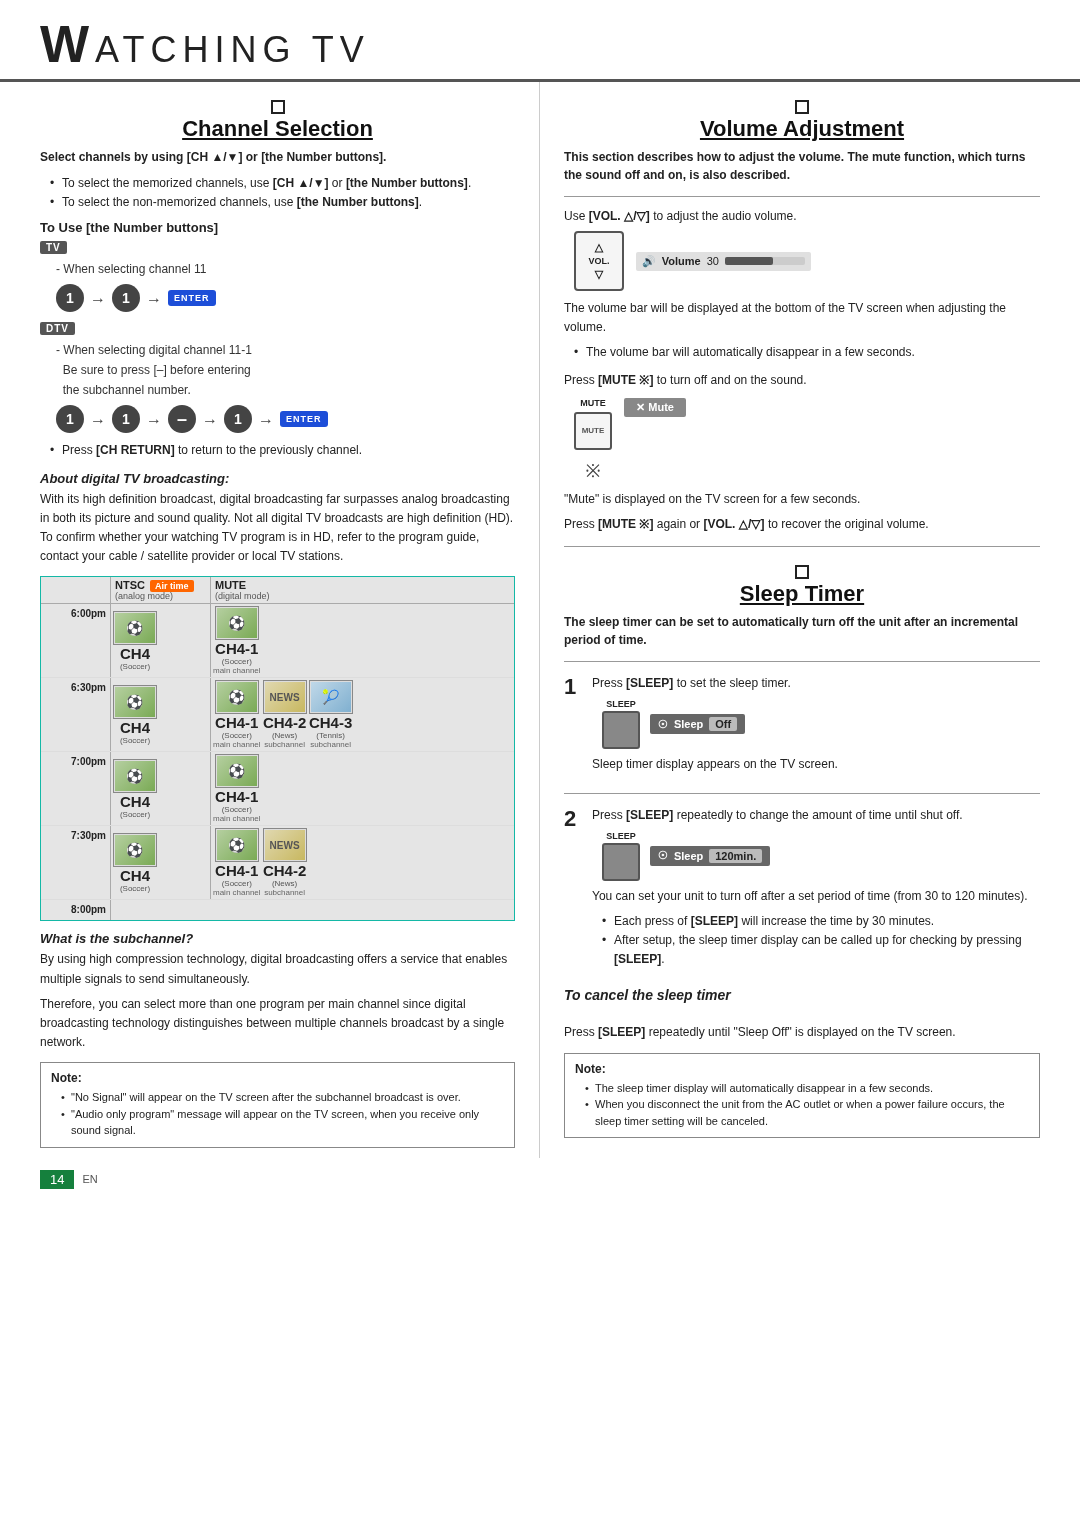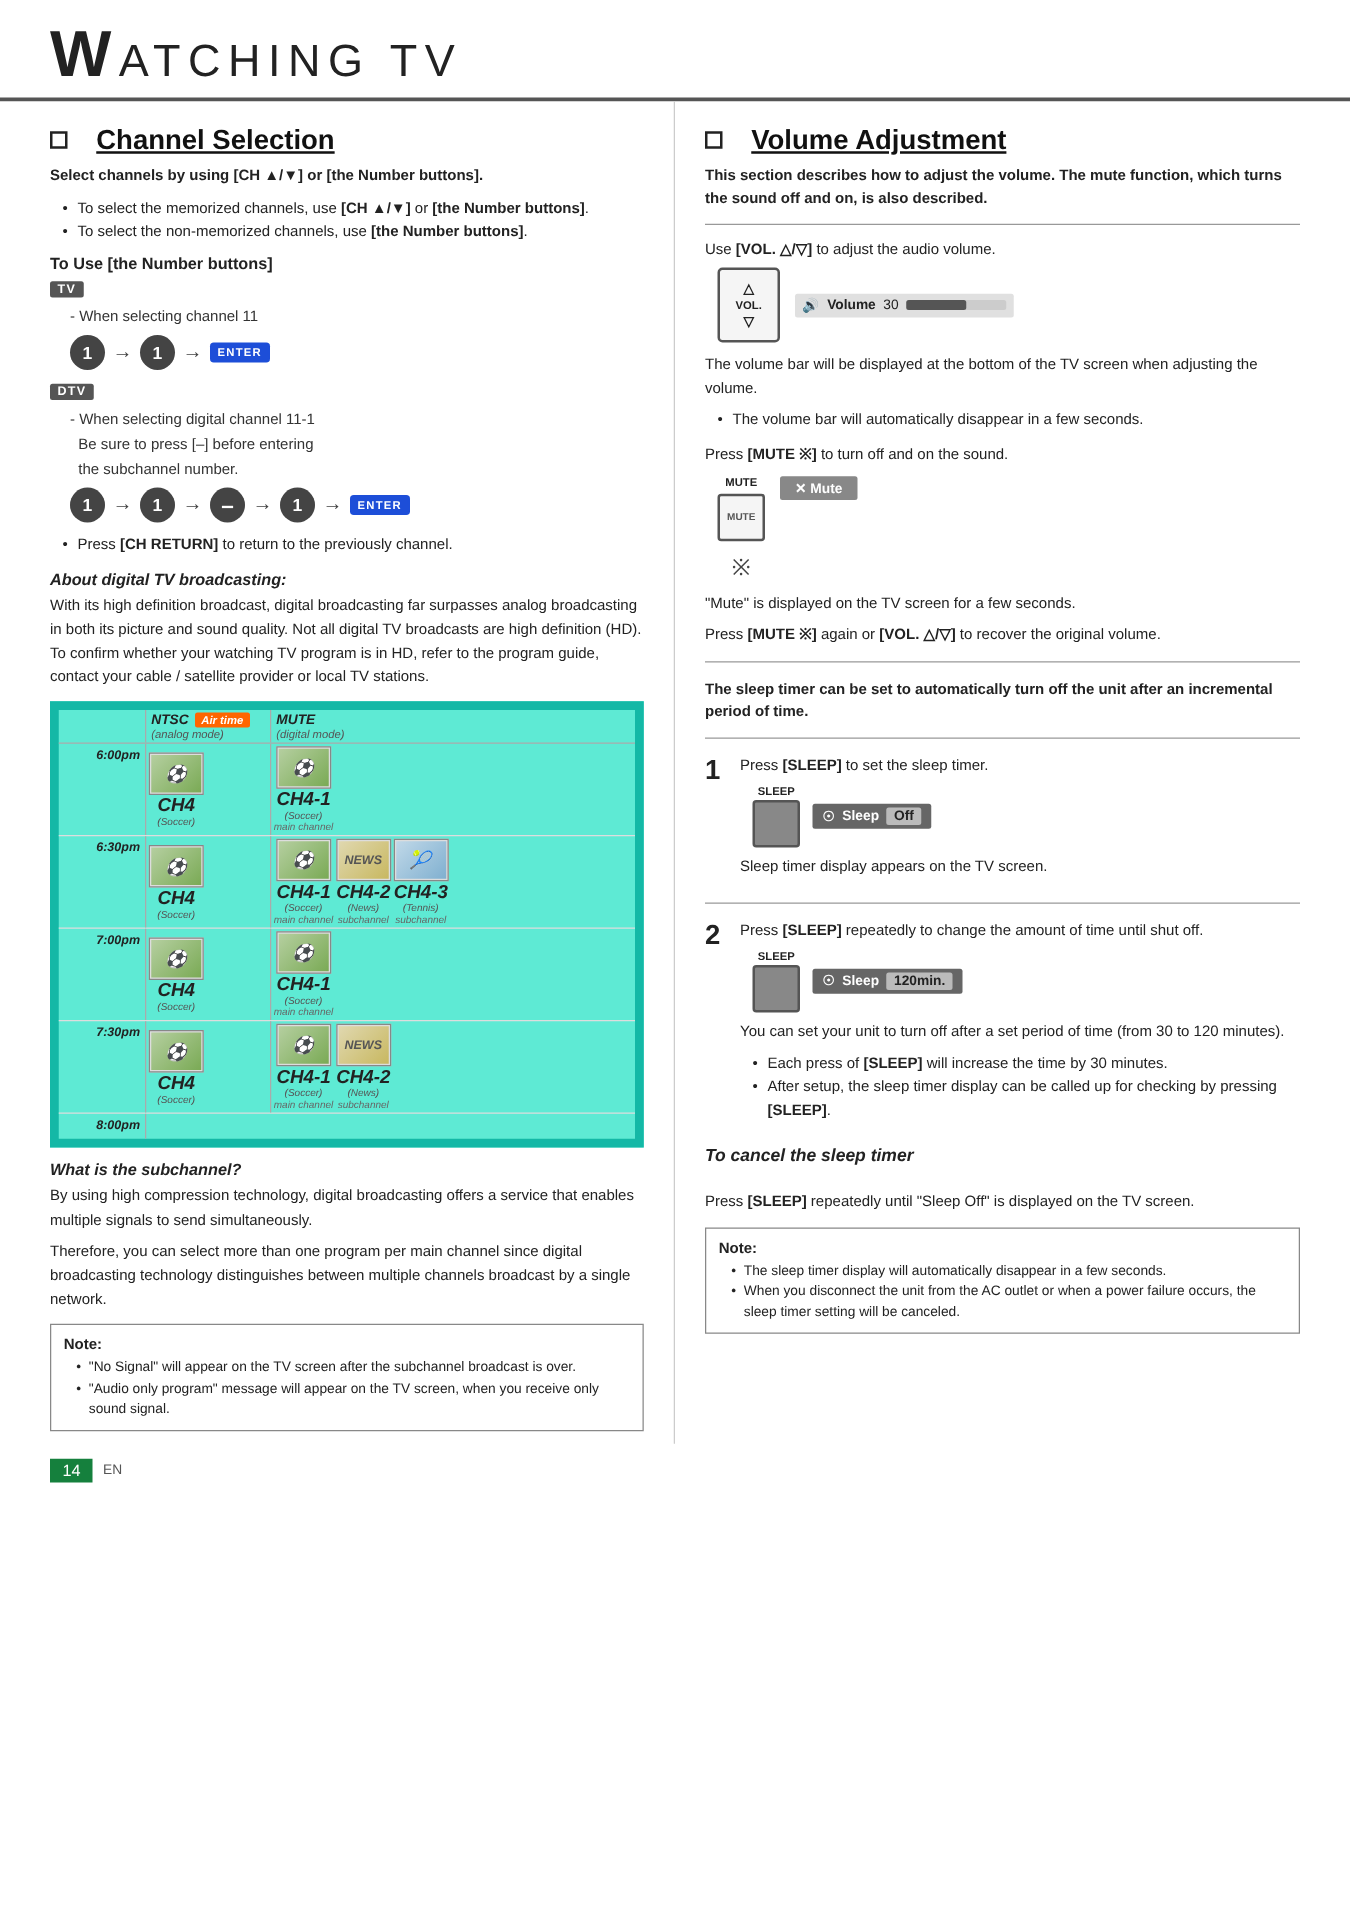--- a/index.html
+++ b/index.html
@@ -44,23 +44,24 @@
     }
     .right-col {
       width: 50%;
       padding-left: 24px;
     }
 
     
     .section-header {
       display: flex;
       align-items: center;
-      gap: 23px;
+      gap: 2px;
       margin-top: 18px;
       margin-bottom: 6px;
+      flex-direction: column;
     }
     .section-checkbox {
       width: 14px;
       height: 14px;
       border: 2px solid #222;
       display: inline-block;
       flex-shrink: 0;
     }
     .section-title {
       font-size: 22px;
@@ -177,25 +178,24 @@
     }
 
     .body-text {
       font-size: 12px;
       line-height: 1.6;
       margin-bottom: 6px;
     }
 
     
     .channel-grid {
-      border: 7px solid #14b8a6;
+      border: 1px solid #14b8a6;
       margin: 10px 0;
       font-size: 10px;
-      background: #5eead4;
-      font-style: italic;
+      background: #e5e5e5;
     }
     .grid-header {
       display: flex;
       border-bottom: 1px solid #aaa;
     }
     .grid-label-col {
       width: 70px;
       border-right: 1px solid #aaa;
       padding: 3px 4px;
       font-size: 10px;
@@ -840,20 +840,24 @@
           <span>Mute</span>
         </div>
       </div>
     </div>
 
     <p class="body-text">"Mute" is displayed on the TV screen for a few seconds.</p>
     <p class="body-text">Press <strong>[MUTE ※]</strong> again or <strong>[VOL. △/▽]</strong> to recover the original volume.</p>
 
     <hr class="divider-line">
 
+    <div class="section-header">
+      <span class="section-checkbox"></span>
+      <span class="section-title">Sleep Timer</span>
+    </div>
 
     <p class="section-intro">The sleep timer can be set to automatically turn off the unit after an incremental period of time.</p>
 
     <hr class="divider-line">
 
     <div class="step-row">
       <span class="step-number">1</span>
       <div class="step-content">
         <p class="body-text">Press <strong>[SLEEP]</strong> to set the sleep timer.</p>
         <div class="sleep-display">

